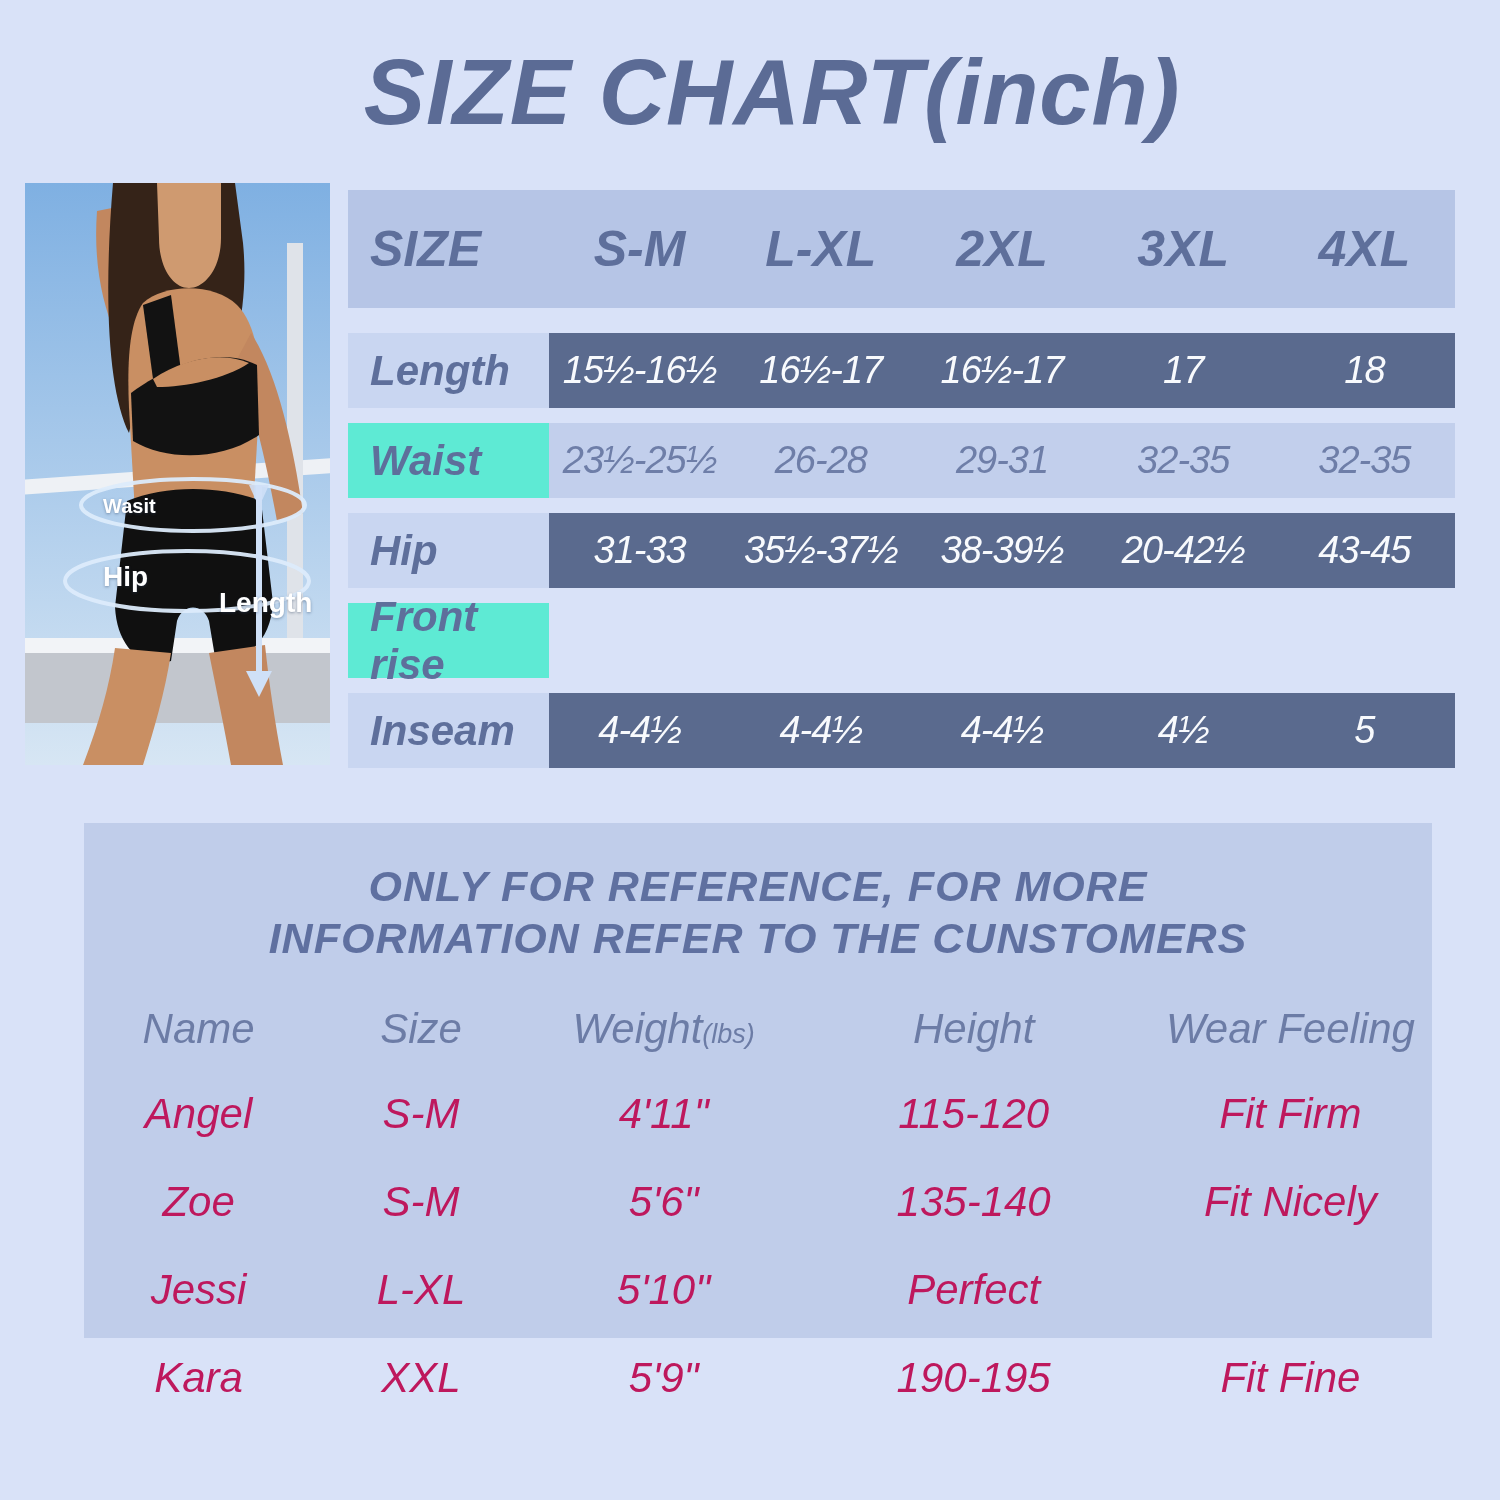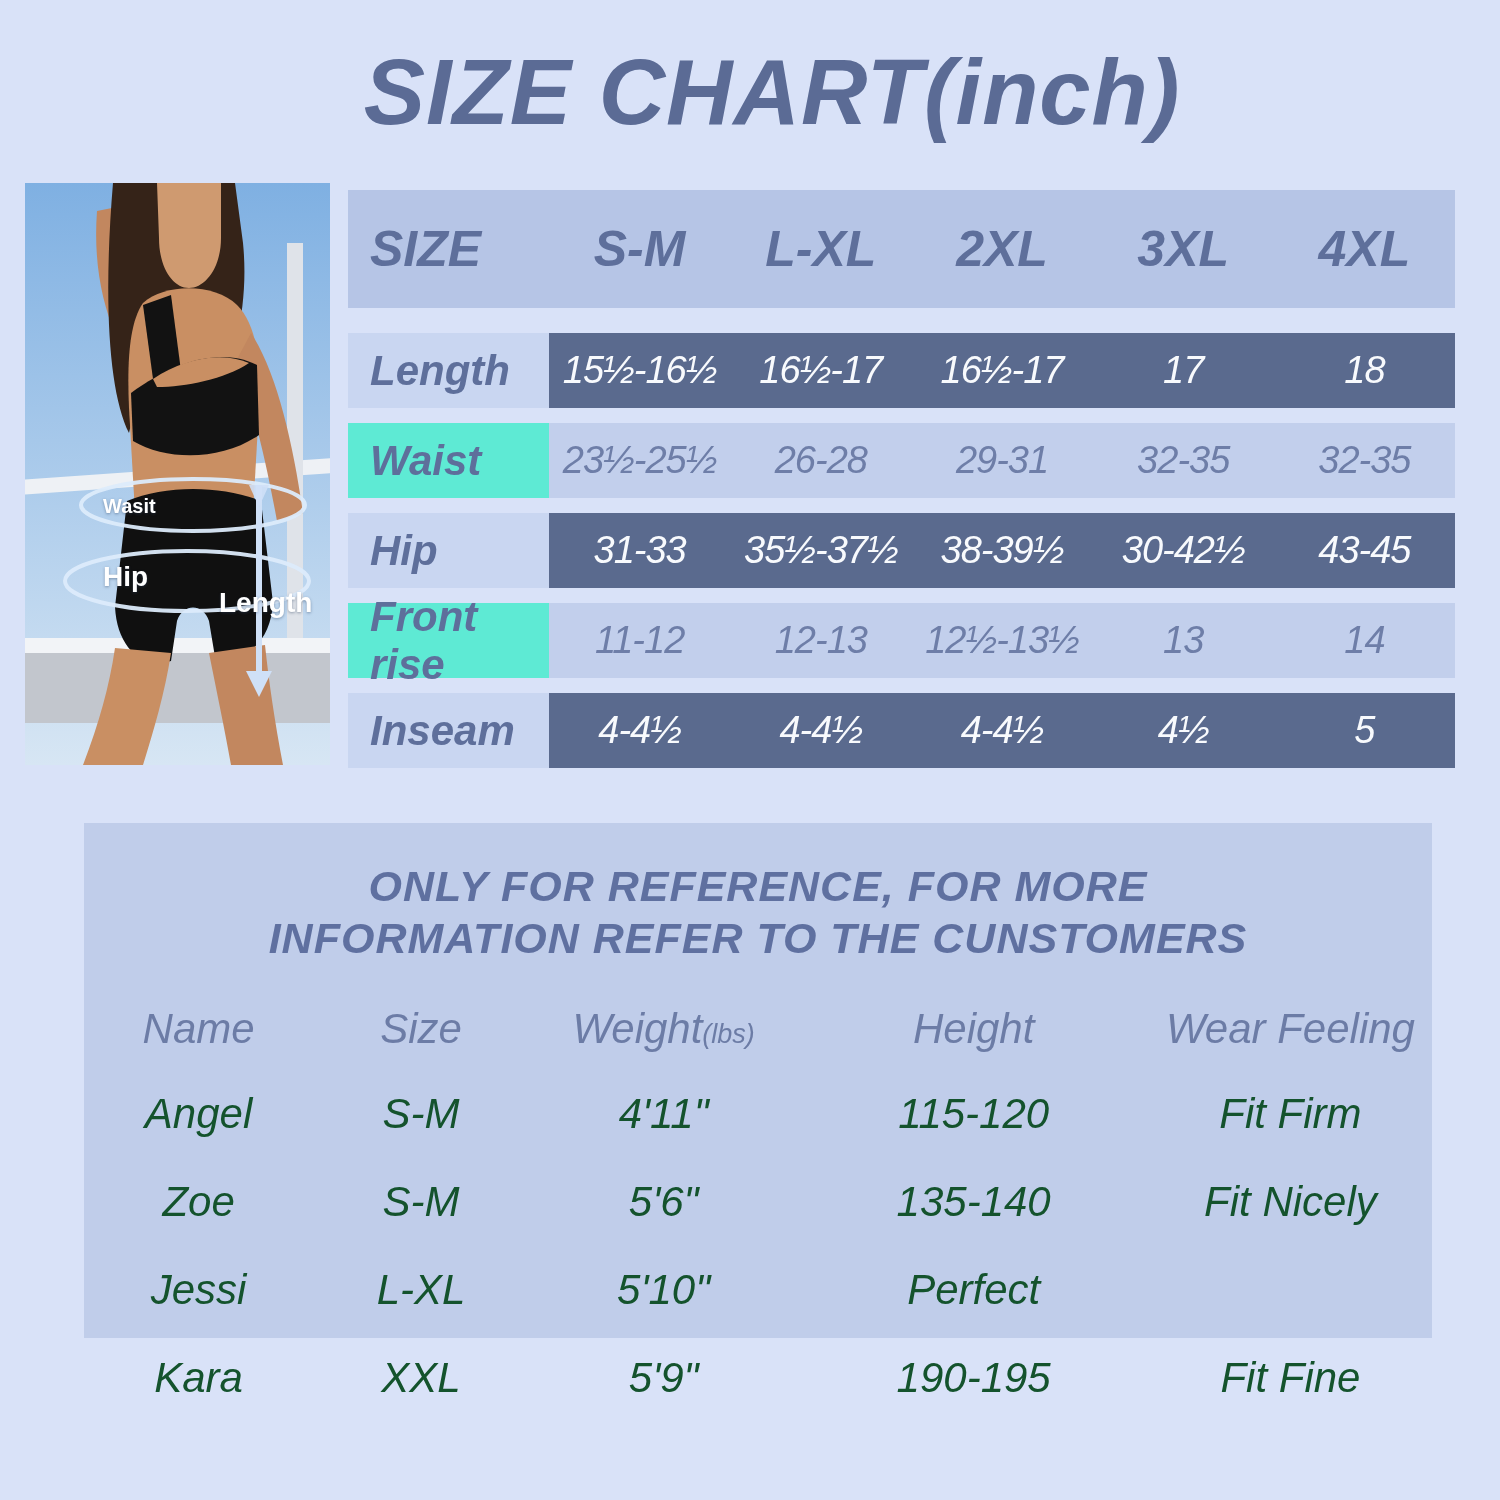--- a/index.html
+++ b/index.html
@@ -61,21 +61,21 @@
   }
   .ref-heading{
     margin-top:38px;text-align:center;
     font-weight:bold;font-style:italic;font-size:43px;line-height:1.2;
     color:#5f70a0;letter-spacing:1px;
   }
   .ref-table{margin-top:24px;}
   .ref-row{
     display:grid;grid-template-columns:17% 16% 20% 26% 21%;
     align-items:center;text-align:center;
-    font-style:italic;font-size:42px;color:#14532d;
+    font-style:italic;font-size:42px;color:#be185d;
   }
   .ref-row.header{height:82px;color:#6c7ca6;}
   .ref-row.data{height:88px;}
   .unit{font-size:27px;}
 </style>
 </head>
 <body>
 
 <h1 class="title">SIZE CHART(inch)</h1>
 
@@ -147,33 +147,26 @@
           <div class="st-vcell">32-35</div>
           <div class="st-vcell">32-35</div>
         </div>
       </div>
       <div class="st-row dark">
         <div class="st-label">Hip</div>
         <div class="st-values">
           <div class="st-vcell">31-33</div>
           <div class="st-vcell">35½-37½</div>
           <div class="st-vcell">38-39½</div>
-          <div class="st-vcell">30-42½</div>
+          <div class="st-vcell">20-42½</div>
           <div class="st-vcell">43-45</div>
         </div>
       </div>
       <div class="st-row light">
         <div class="st-label">Front rise</div>
-        <div class="st-values">
-          <div class="st-vcell">11-12</div>
-          <div class="st-vcell">12-13</div>
-          <div class="st-vcell">12½-13½</div>
-          <div class="st-vcell">13</div>
-          <div class="st-vcell">14</div>
-        </div>
       </div>
       <div class="st-row dark">
         <div class="st-label">Inseam</div>
         <div class="st-values">
           <div class="st-vcell">4-4½</div>
           <div class="st-vcell">4-4½</div>
           <div class="st-vcell">4-4½</div>
           <div class="st-vcell">4½</div>
           <div class="st-vcell">5</div>
         </div>

